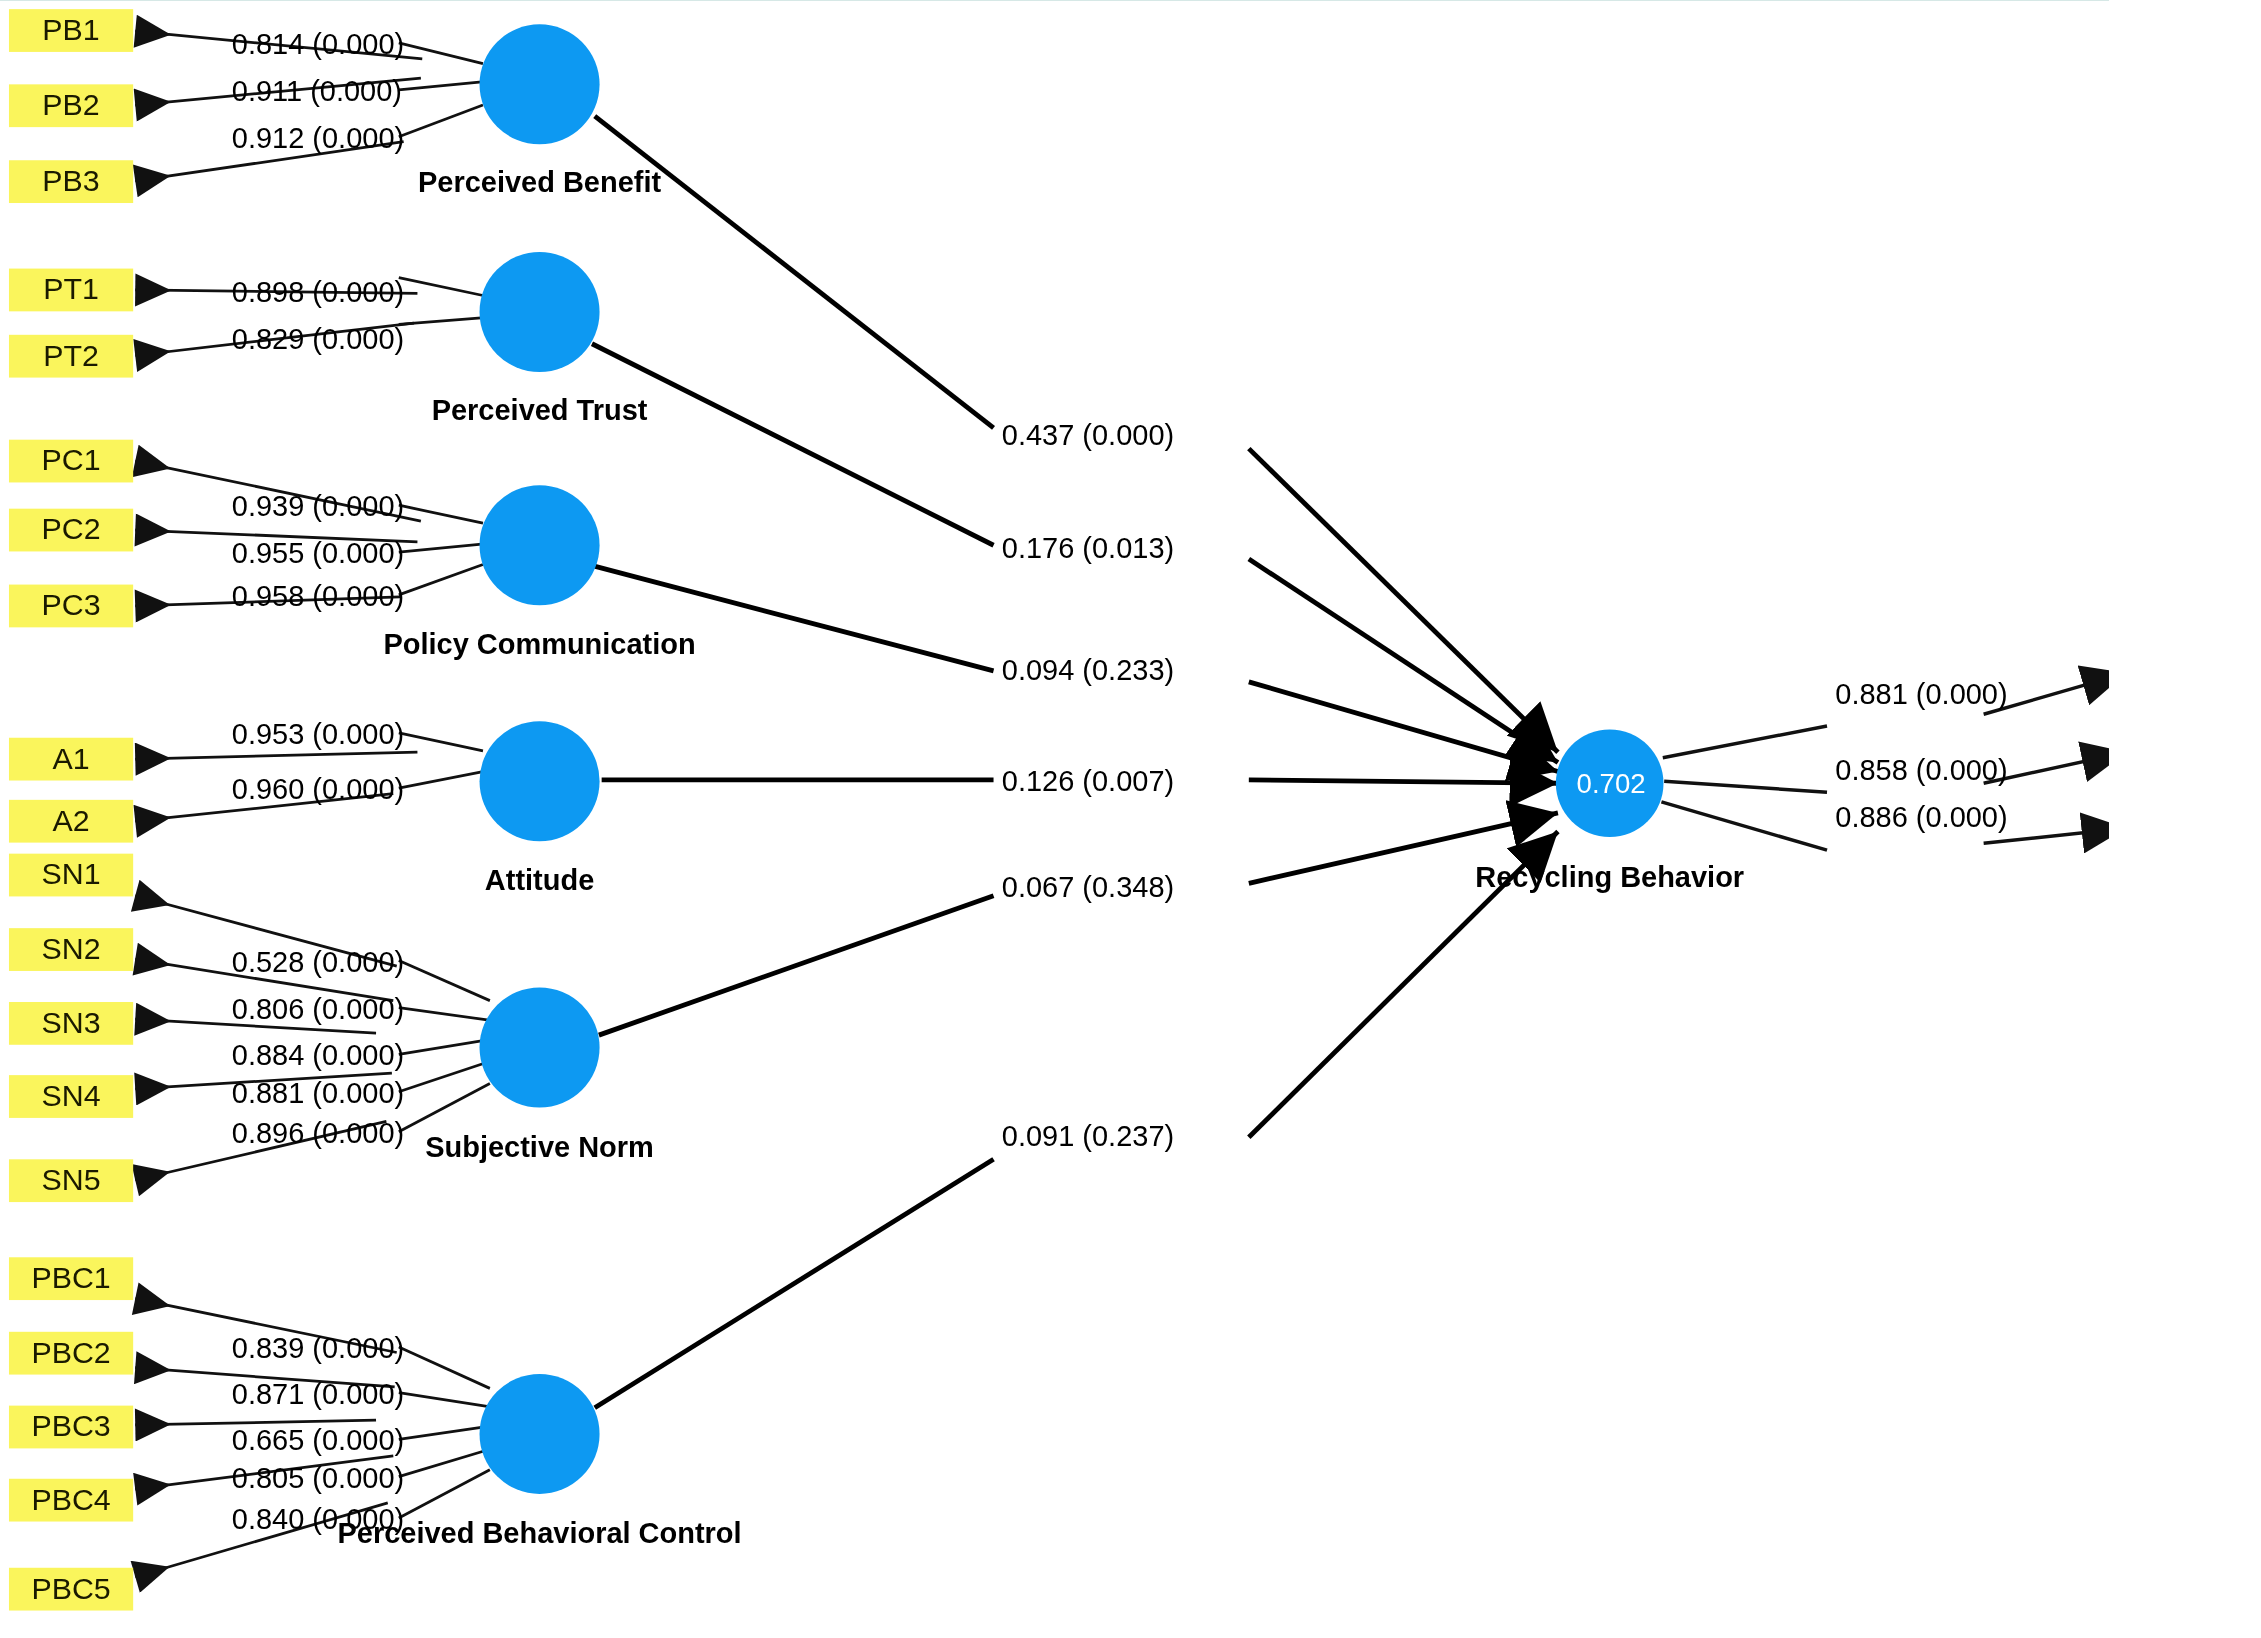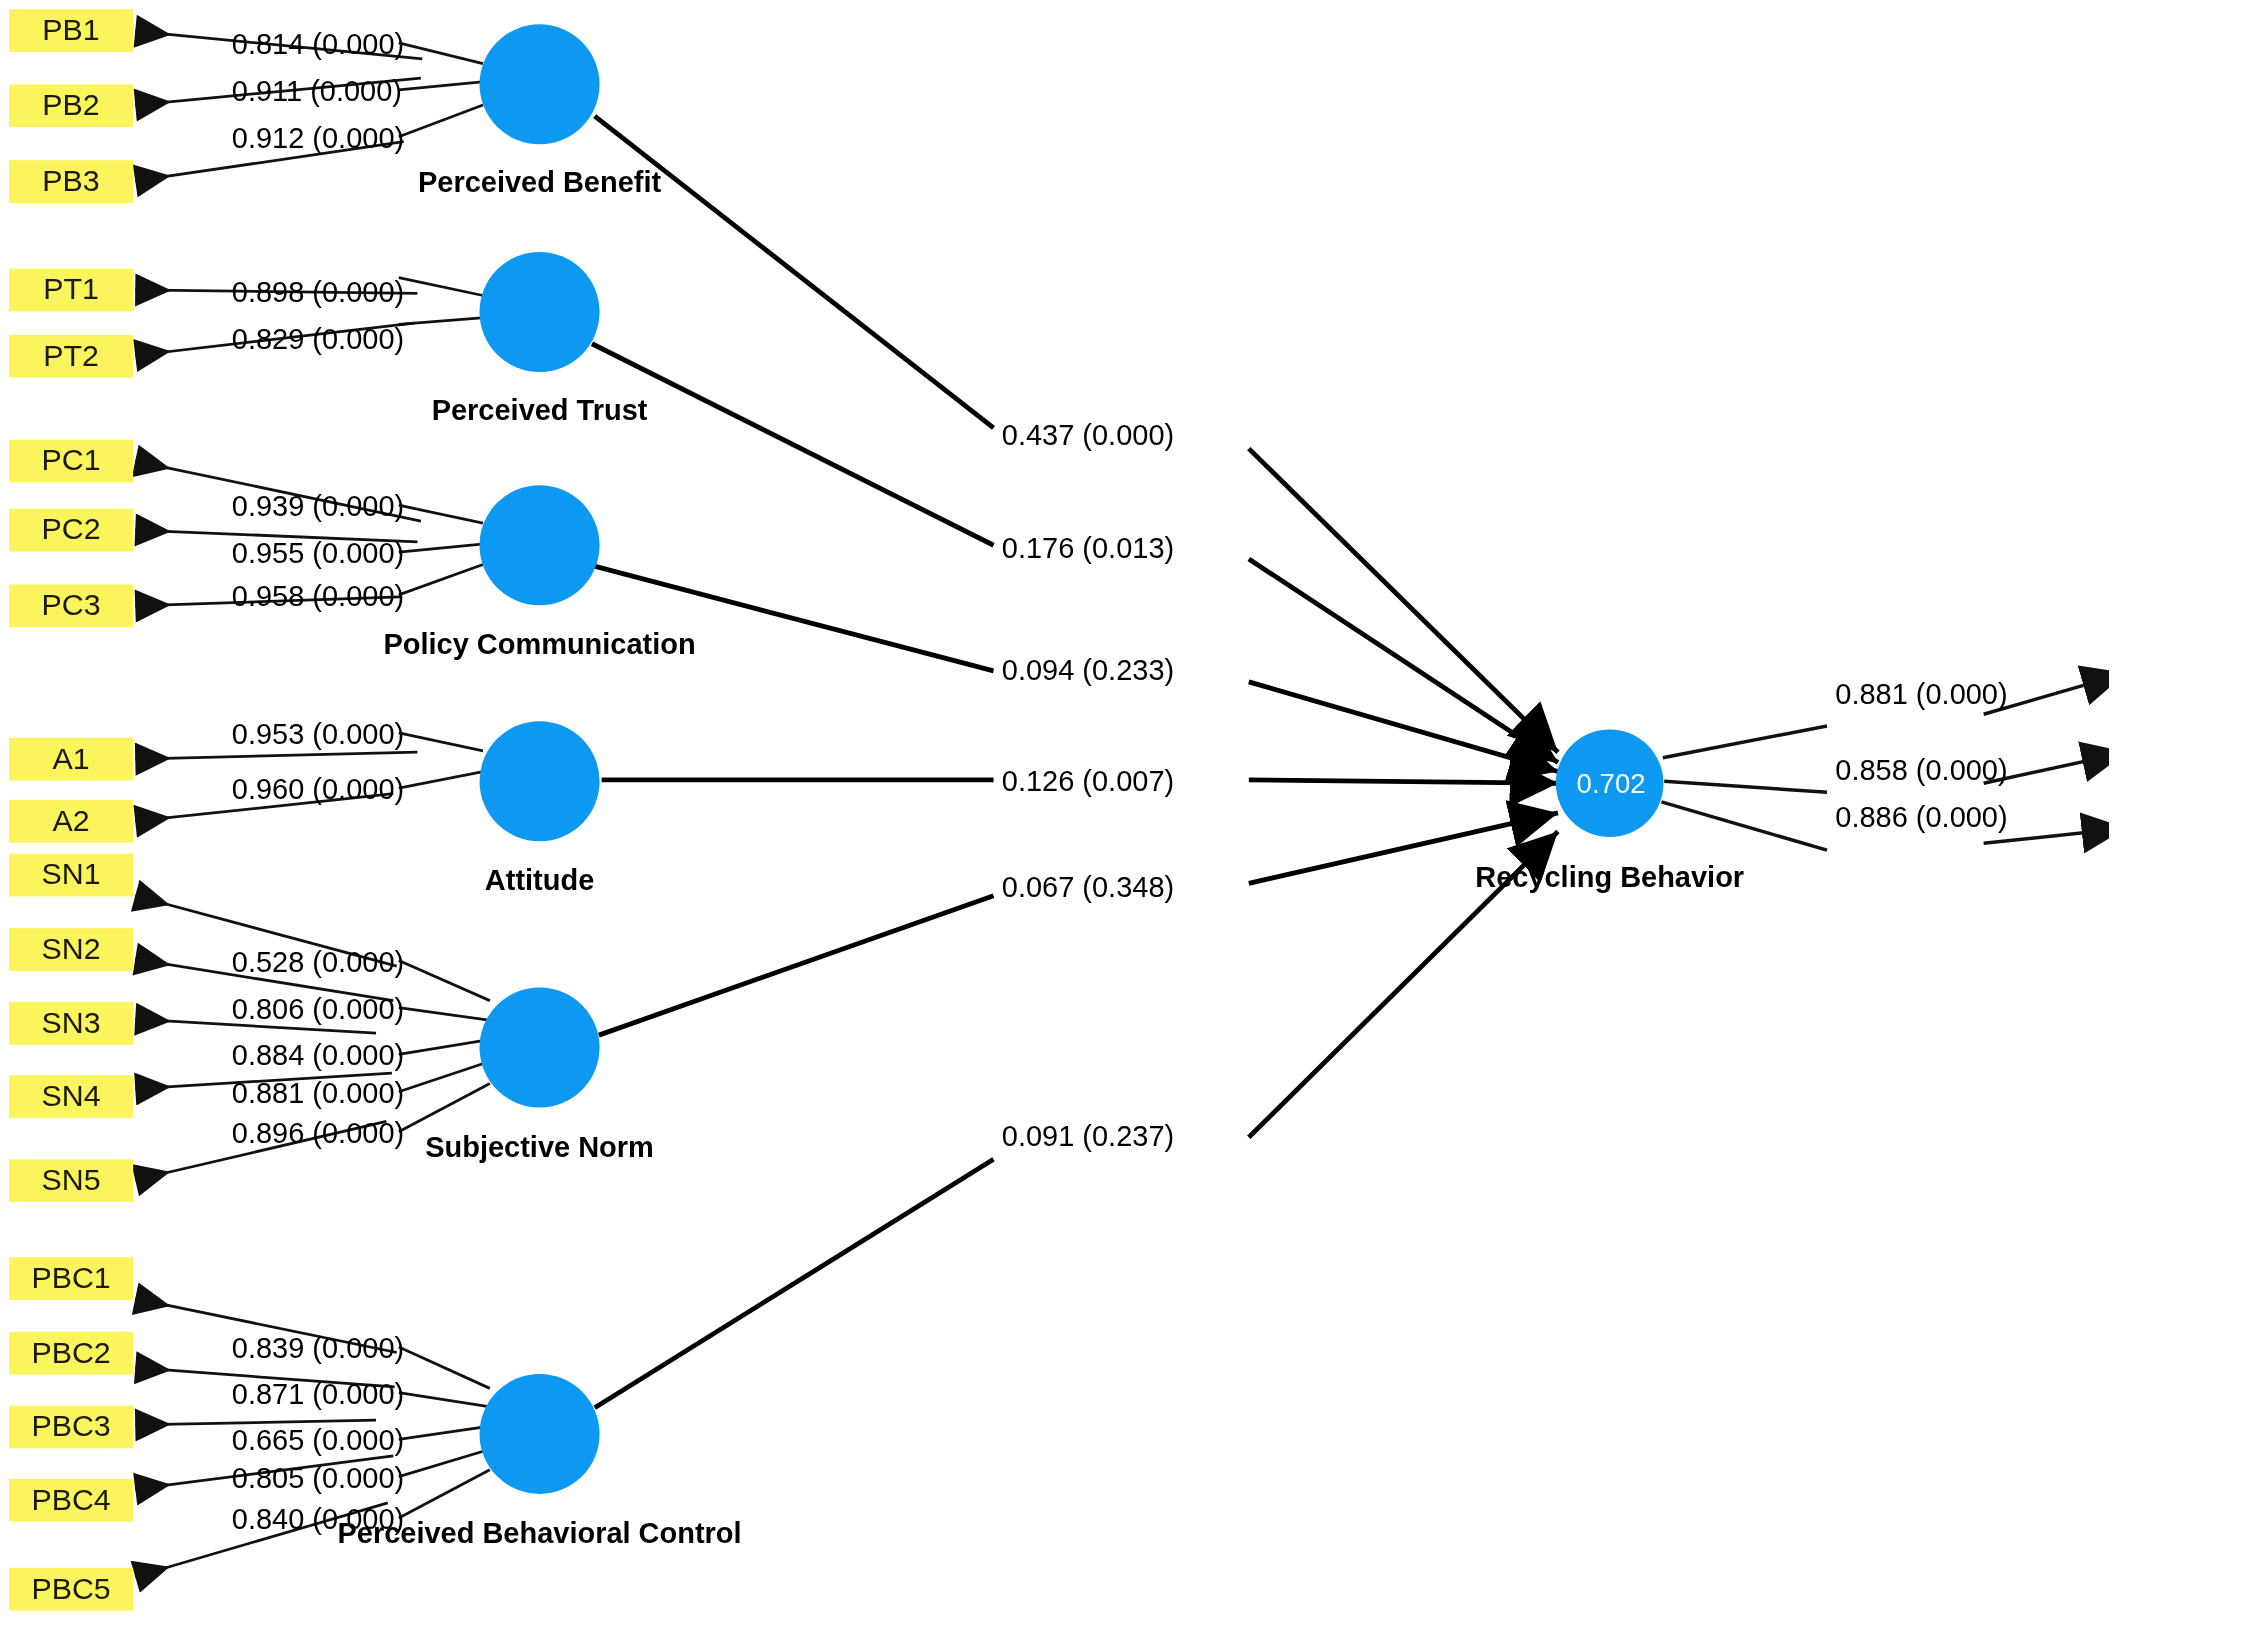--- a/index.html
+++ b/index.html
@@ -1,17 +1,17 @@
 <!DOCTYPE html>
 <html style="font-size:11px"><head>
 <meta charset="utf-8">
 <style>
   html,body{margin:0;padding:0;background:#ffffff;}
   body{width:2261px;height:1639px;font-family:"Liberation Sans",sans-serif;}
-  #stage{position:relative;width:2109px;height:1639px;background:#e5e5e5;overflow:hidden;}
+  #stage{position:relative;width:2109px;height:1639px;background:#0f766e;overflow:hidden;}
   svg#diagram{position:absolute;left:0;top:0;width:2261px;height:1639px;}
   .ind-box{fill:#faf55c;}
   .ind-label{font-family:"Liberation Sans",sans-serif;font-size:44px;fill:#1a1a00;text-anchor:middle;dominant-baseline:middle;font-weight:400;}
   .latent-circle{fill:#0d99f2;}
   .latent-label{font-family:"Liberation Sans",sans-serif;font-size:42px;font-weight:bold;fill:#000;text-anchor:middle;}
   .r2-label{font-family:"Liberation Sans",sans-serif;font-size:40px;fill:#ffffff;text-anchor:middle;dominant-baseline:middle;}
   .coef-label{font-family:"Liberation Sans",sans-serif;font-size:42px;fill:#000;text-anchor:start;}
   .load-line{stroke:#111;stroke-width:4;fill:none;}
   .struct-line{stroke:#000;stroke-width:7;fill:none;}
   .out-line{stroke:#111;stroke-width:5;fill:none;}

